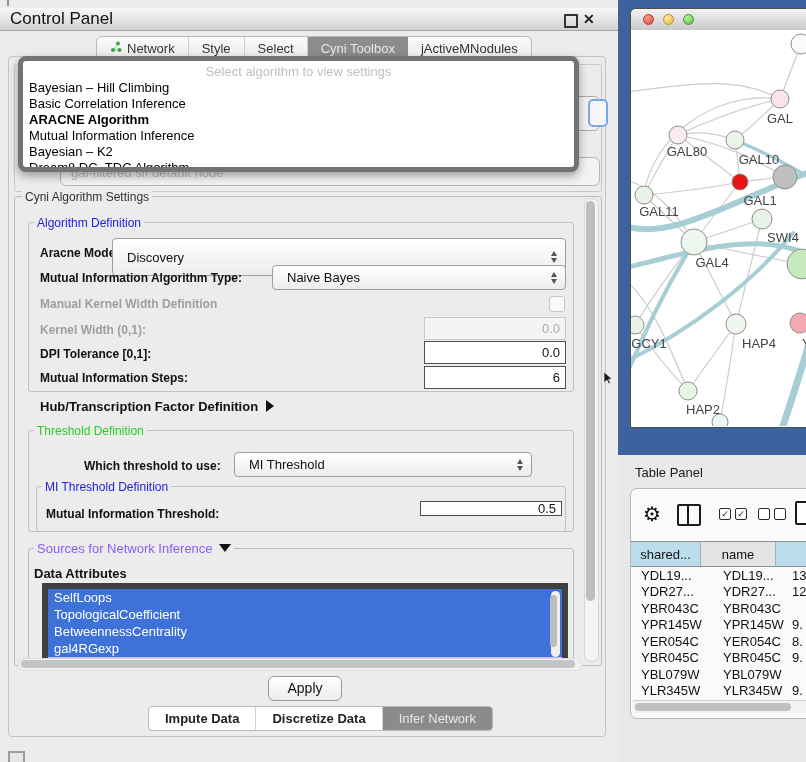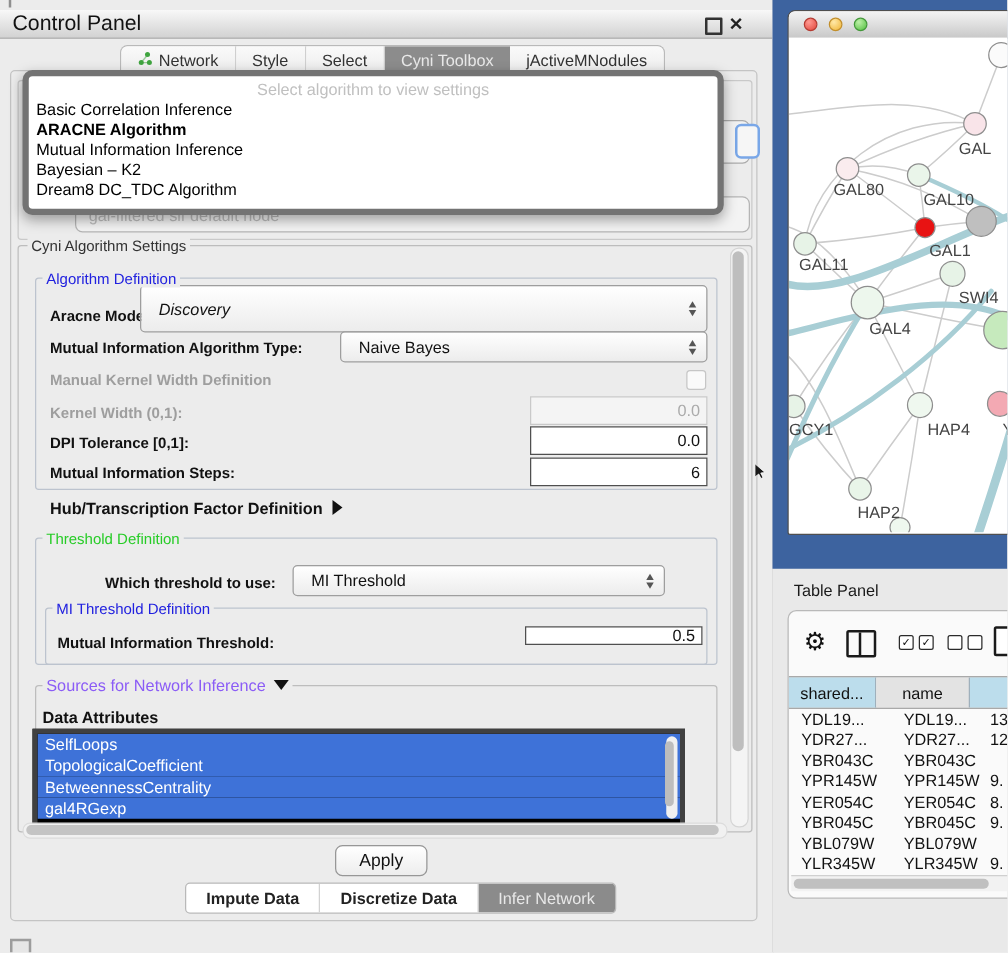--- a/index.html
+++ b/index.html
@@ -61,21 +61,21 @@
   .tri-right{display:inline-block;margin-left:8px;border-top:6px solid transparent;border-bottom:6px solid transparent;border-left:8px solid #111;vertical-align:-1px;}
   .tri-down{display:inline-block;margin-left:6px;border-left:6px solid transparent;border-right:6px solid transparent;border-top:8px solid #111;vertical-align:1px;}
 
   
   .vscroll{position:absolute;background:#F4F4F4;border:1px solid #D5D5D5;border-radius:7px;}
   .vthumb{position:absolute;background:#BEBEBE;border-radius:5px;}
   .hscroll{position:absolute;background:#F1F1F1;border:1px solid #DCDCDC;border-radius:6px;}
   .hthumb{position:absolute;background:#C4C4C4;border-radius:5px;}
 
   
-  .attr-list{position:absolute;left:26px;top:583px;width:514px;height:73px;background:#000000;border:4px solid #404040;overflow:hidden;}
+  .attr-list{position:absolute;left:42px;top:583px;width:514px;height:73px;background:#c4b5fd;border:6px solid #404040;overflow:hidden;}
   .attr-item{height:17px;line-height:17px;background:#3E72D8;color:#FFF;font-size:13px;padding-left:6px;}
   .attr-scroll{position:absolute;right:2px;top:2px;width:9px;height:66px;background:#F0F0F0;border-radius:5px;}
   .attr-thumb{position:absolute;right:3px;top:4px;width:7px;height:52px;background:#BDBDBD;border-radius:4px;}
 
   .apply-btn{position:absolute;left:268px;top:676px;width:72px;height:23px;background:linear-gradient(#FFFFFF,#EDEDED);border:1px solid #979797;border-radius:6px;font-size:14px;color:#111;text-align:center;line-height:22px;}
 
   .bottom-tabs{position:absolute;left:148px;top:706px;height:23px;display:flex;border:1px solid #B9B9B9;border-radius:4px;background:#FFF;overflow:hidden;}
   .btab{display:flex;align-items:center;padding:0 16px;font-size:13px;font-weight:bold;color:#222;border-right:1px solid #D2D2D2;white-space:nowrap;justify-content:flex-end;}
   .btab:last-child{border-right:none;}
   .btab.selected{background:#8B8B8B;color:#E8E8E8;font-weight:normal;}
@@ -160,40 +160,41 @@
     <div class="outer-panel"></div>
 
     <div class="frag-group"></div>
     <div class="frag-combo1"></div>
     <div class="frag-focus"></div>
     <div class="frag-combo2">gal-filtered sif default node</div>
 
     <div class="popup">
       <div class="popup-placeholder">Select algorithm to view settings</div>
       <div id="popup-items">
+          <div class="popup-item">Bayesian – Hill Climbing</div>
           <div class="popup-item">Basic Correlation Inference</div>
           <div class="popup-item bold">ARACNE Algorithm</div>
           <div class="popup-item">Mutual Information Inference</div>
           <div class="popup-item">Bayesian – K2</div>
           <div class="popup-item">Dream8 DC_TDC Algorithm</div>
         </div>
     </div>
 
     <div class="group gray" style="left:14px;top:196px;width:586px;height:468px;"></div>
     <div class="group-label plain" style="left:22px;top:190px;">Cyni Algorithm Settings</div>
 
     <div class="vscroll" style="left:584px;top:198px;width:13px;height:462px;">
       <div class="vthumb" style="left:1px;top:2px;width:9px;height:400px;"></div>
     </div>
 
     <div class="group" style="left:28px;top:222px;width:544px;height:168px;"></div>
     <div class="group-label blue" style="left:34px;top:216px;">Algorithm Definition</div>
 
     <div class="flabel" style="left:40px;top:246px;">Aracne Mode:</div>
-    <div class="combo" style="left:112px;top:228px;width:454px;height:38px;font-style:italic;">
+    <div class="combo" style="left:112px;top:238px;width:454px;height:38px;">
       <span>Discovery</span>
       <span class="stepper"></span>
     </div>
 
     <div class="flabel" style="left:40px;top:271px;">Mutual Information Algorithm Type:</div>
     <div class="combo" style="left:272px;top:265px;width:294px;height:25px;">
       <span>Naive Bayes</span>
       <span class="stepper"></span>
     </div>
 

